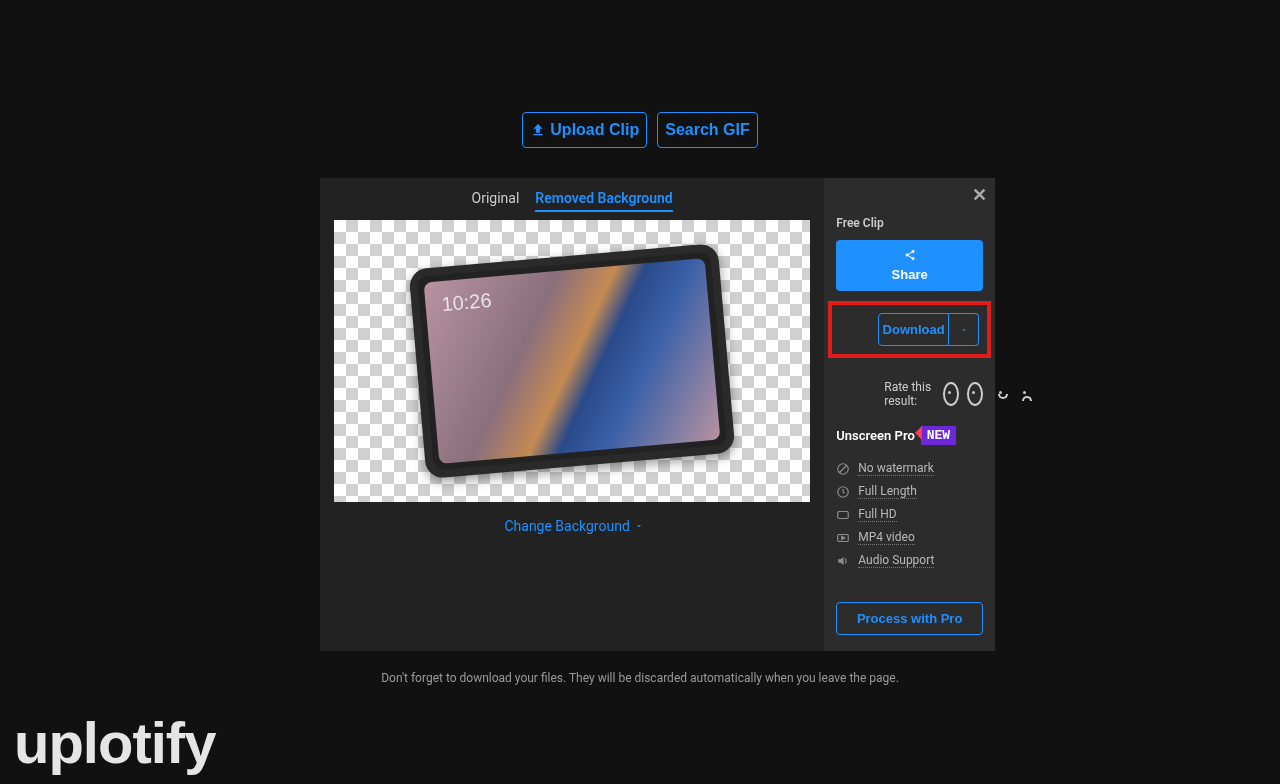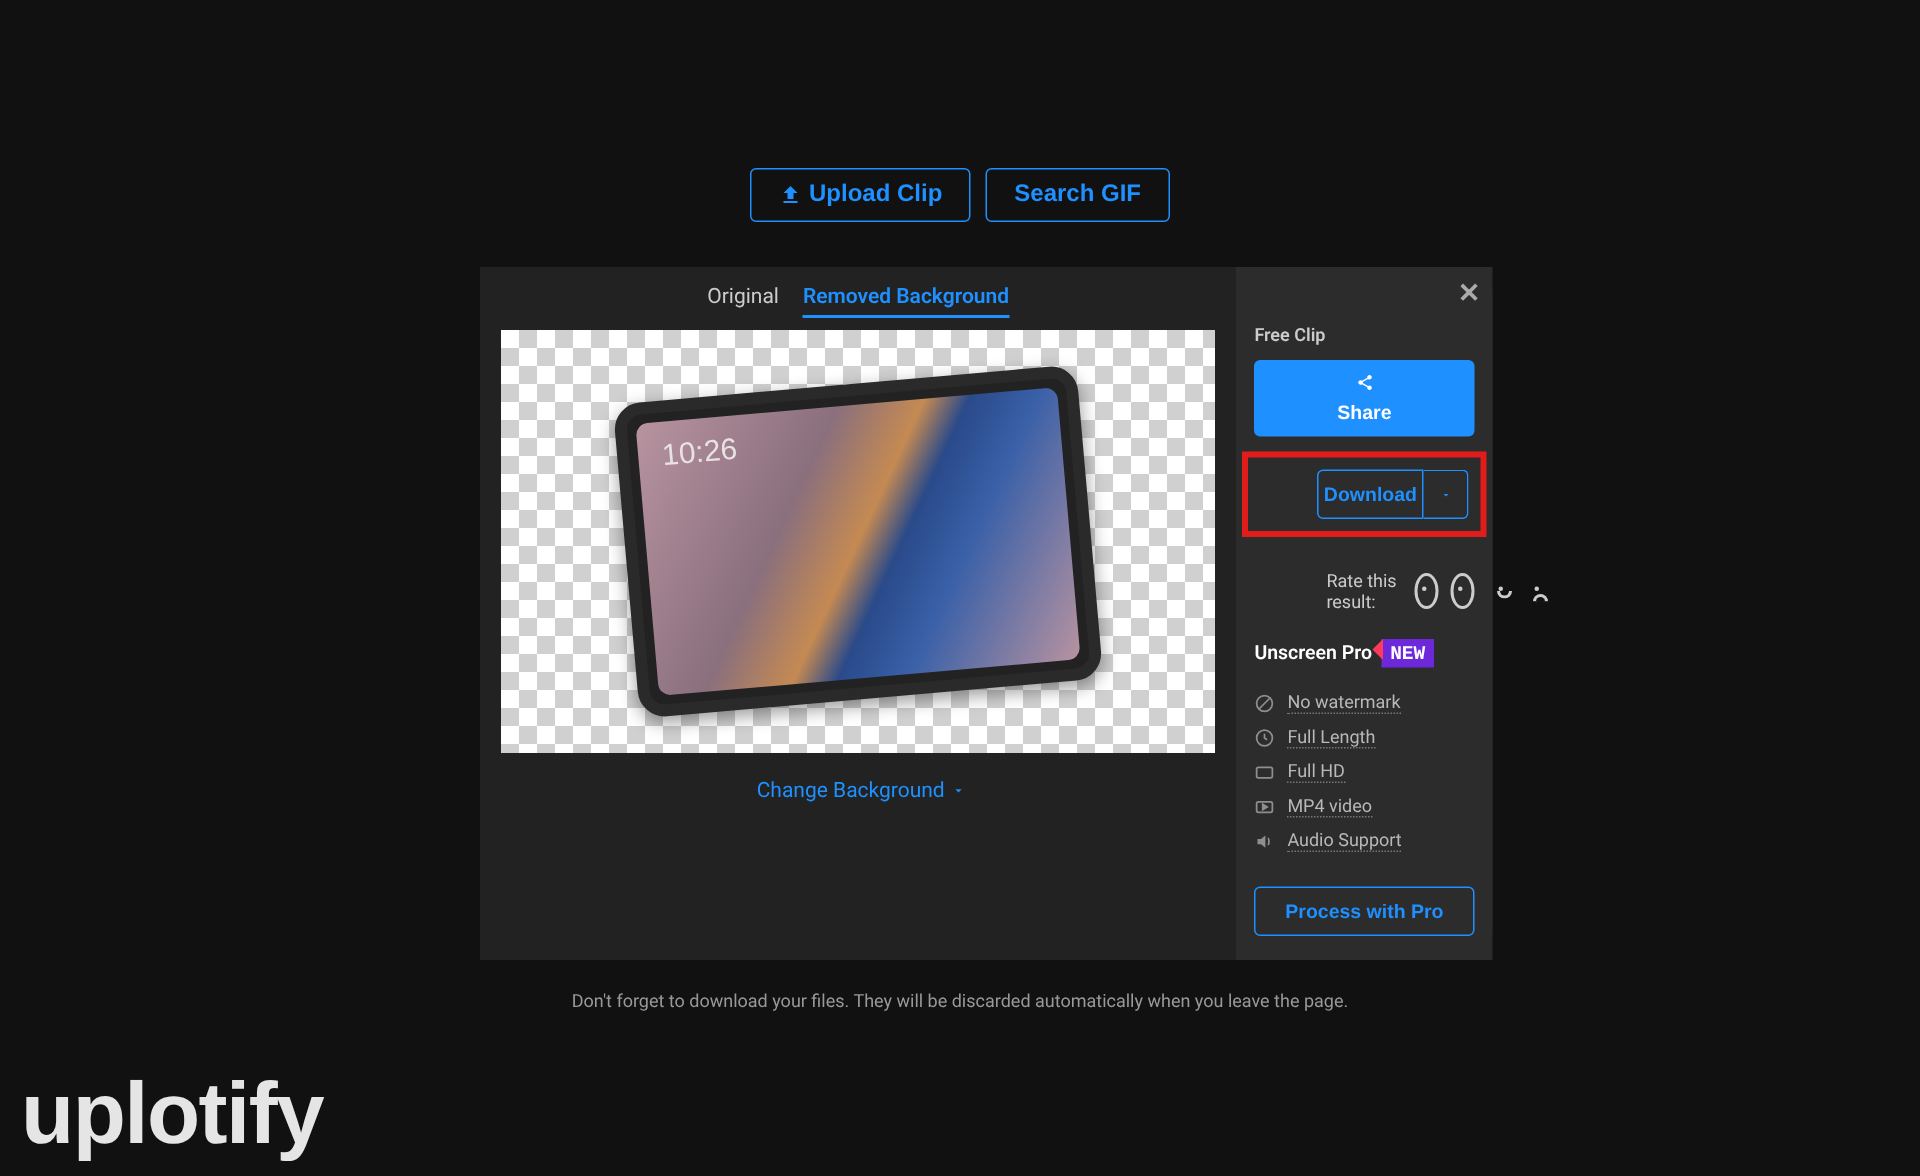--- a/index.html
+++ b/index.html
@@ -18,21 +18,21 @@
     gap: 10px;
     padding-top: 112px;
     padding-bottom: 30px;
   }
   .btn-outline {
     background: transparent;
     border: 1px solid #1e90ff;
     color: #1e90ff;
     font-weight: 600;
     font-size: 16px;
-    padding: 8px 18px;
+    padding: 8px 7px;
     border-radius: 4px;
     cursor: pointer;
     display: flex;
     align-items: center;
     gap: 4px;
   }
   .btn-outline svg { fill: #1e90ff; }
   .container {
     width: 675px;
     margin-left: 320px;
@@ -134,21 +134,21 @@
   }
   .new-badge::before{
     content:""; position:absolute; left:-6px; top:0; border:7px solid transparent; border-right-color:#ff3b5c; border-left:none;
     height:0; width:0;
   }
   .feature-list{ list-style:none; }
   .feature-list li{ display:flex; align-items:center; gap:8px; color:#b8b8b8; font-size:12px; padding:4px 0;}
   .feature-list li span{ border-bottom:1px dotted #777;}
   .feature-list svg{ flex-shrink:0; opacity:0.7;}
   .btn-pro{
-    width:100%; margin-top:19px; background:transparent; border:1px solid #1e90ff; color:#1e90ff;
+    width:100%; margin-top:30px; background:transparent; border:1px solid #1e90ff; color:#1e90ff;
     padding:8px 0; font-size:13px; font-weight:600; border-radius:4px; cursor:pointer;
   }
   .footer-note{
     text-align:center; color:#999; font-size:12px; margin-top:20px;
   }
   .watermark{
     position:absolute; left:14px; bottom:8px; color:#e5e5e5; font-size:58px; font-weight:700;
     letter-spacing:-1px; font-family: Arial, sans-serif;
   }
 </style>

